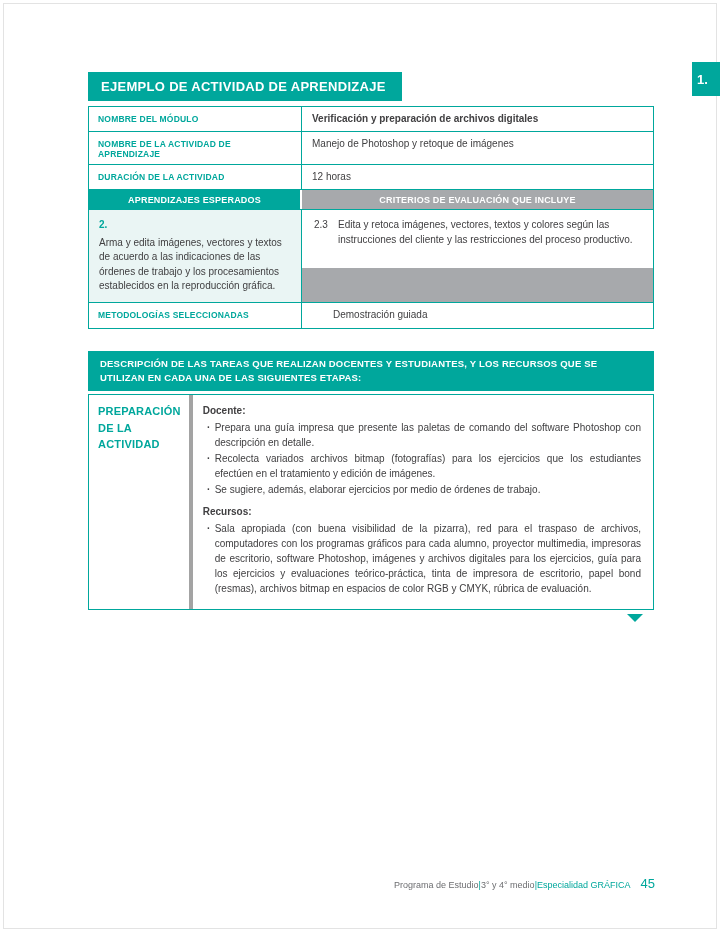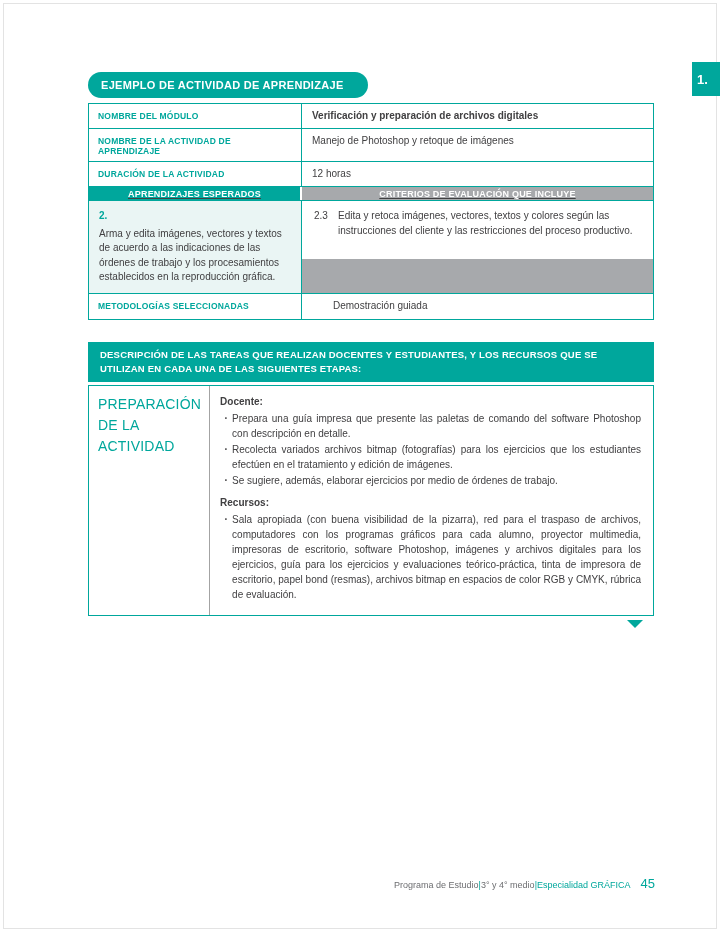--- a/index.html
+++ b/index.html
@@ -12,36 +12,36 @@
   .chapter-badge {
     position: absolute; top: 62px; right: 0; width: 28px; height: 34px;
     background: #00A79C; color: #ffffff; font-weight: bold; font-size: 13px;
     display: flex; align-items: center; padding-left: 5px;
   }
 
   .content { position: absolute; left: 88px; top: 72px; width: 566px; }
 
   .title-bar {
     display: inline-block; background: #00A79C; color: #ffffff;
-    font-weight: bold; font-size: 11px; letter-spacing: .3px;
-    padding: 7px 16px 7px 13px; min-width: 280px; border-radius: 13px;
+    font-weight: bold; font-size: 13px; letter-spacing: .3px;
+    padding: 7px 16px 7px 13px; min-width: 280px;
   }
 
   .tbl-top { margin-top: 5px; border: 1px solid #00A79C; }
 
   .info-row { display: flex; border-bottom: 1px solid #00A79C; min-height: 25px; }
   .cell-label {
     flex: 0 0 213px; border-right: 1px solid #00A79C;
     color: #00A79C; font-weight: bold; font-size: 8.5px; letter-spacing: .2px;
     padding: 7px 8px 5px 9px;
   }
   .cell-value { flex: 1; font-size: 10px; padding: 6px 10px 5px 10px; }
   .cell-value.strong { font-weight: bold; }
 
-  .band { display: flex; border-bottom: 1px solid #00A79C; height: 14px; text-decoration: underline; }
+  .band { display: flex; border-bottom: 1px solid #00A79C; height: 20px; }
   .band-left {
     flex: 0 0 213px; background: #00A79C; color: #fff; font-weight: bold; font-size: 9px;
     display: flex; align-items: center; justify-content: center; border-right: 2px solid #ffffff;
     letter-spacing: .2px;
   }
   .band-right {
     flex: 1; background: #A7A9AC; color: #fff; font-weight: bold; font-size: 9px;
     display: flex; align-items: center; justify-content: center; letter-spacing: .2px;
   }
 
@@ -59,22 +59,22 @@
 
   .methodology-row { display: flex; min-height: 25px; gap: 21px; }
 
   .banner {
     margin-top: 22px; background: #00A79C; color: #ffffff; font-weight: bold;
     font-size: 9.5px; line-height: 1.5; padding: 6px 14px 6px 12px; letter-spacing: .2px;
   }
 
   .prep-box { margin-top: 3px; border: 1px solid #00A79C; display: flex; min-height: 207px; }
   .prep-label {
-    flex: 0 0 103px; border-right: 1px solid #a3a3a3;
-    color: #00A79C; font-weight: normal; font-size: 14px; line-height: 1.5;
+    flex: 0 0 103px; border-right: 4px solid #a3a3a3;
+    color: #00A79C; font-weight: bold; font-size: 11px; line-height: 1.5;
     padding: 8px 8px 0 9px; letter-spacing: .2px;
   }
   .prep-content { flex: 1; padding: 8px 12px 12px 10px; font-size: 10px; line-height: 1.5; }
   .prep-heading { font-weight: bold; margin-bottom: 2px; }
   .prep-heading.spaced { margin-top: 7px; }
   .bullet { display: flex; margin-bottom: 1px; }
   .bullet-marker { flex: 0 0 12px; text-align: center; font-weight: bold; }
   .bullet-text { flex: 1; text-align: justify; }
 
   .continuation { width: 0; height: 0; border-left: 8px solid transparent; border-right: 8px solid transparent;

